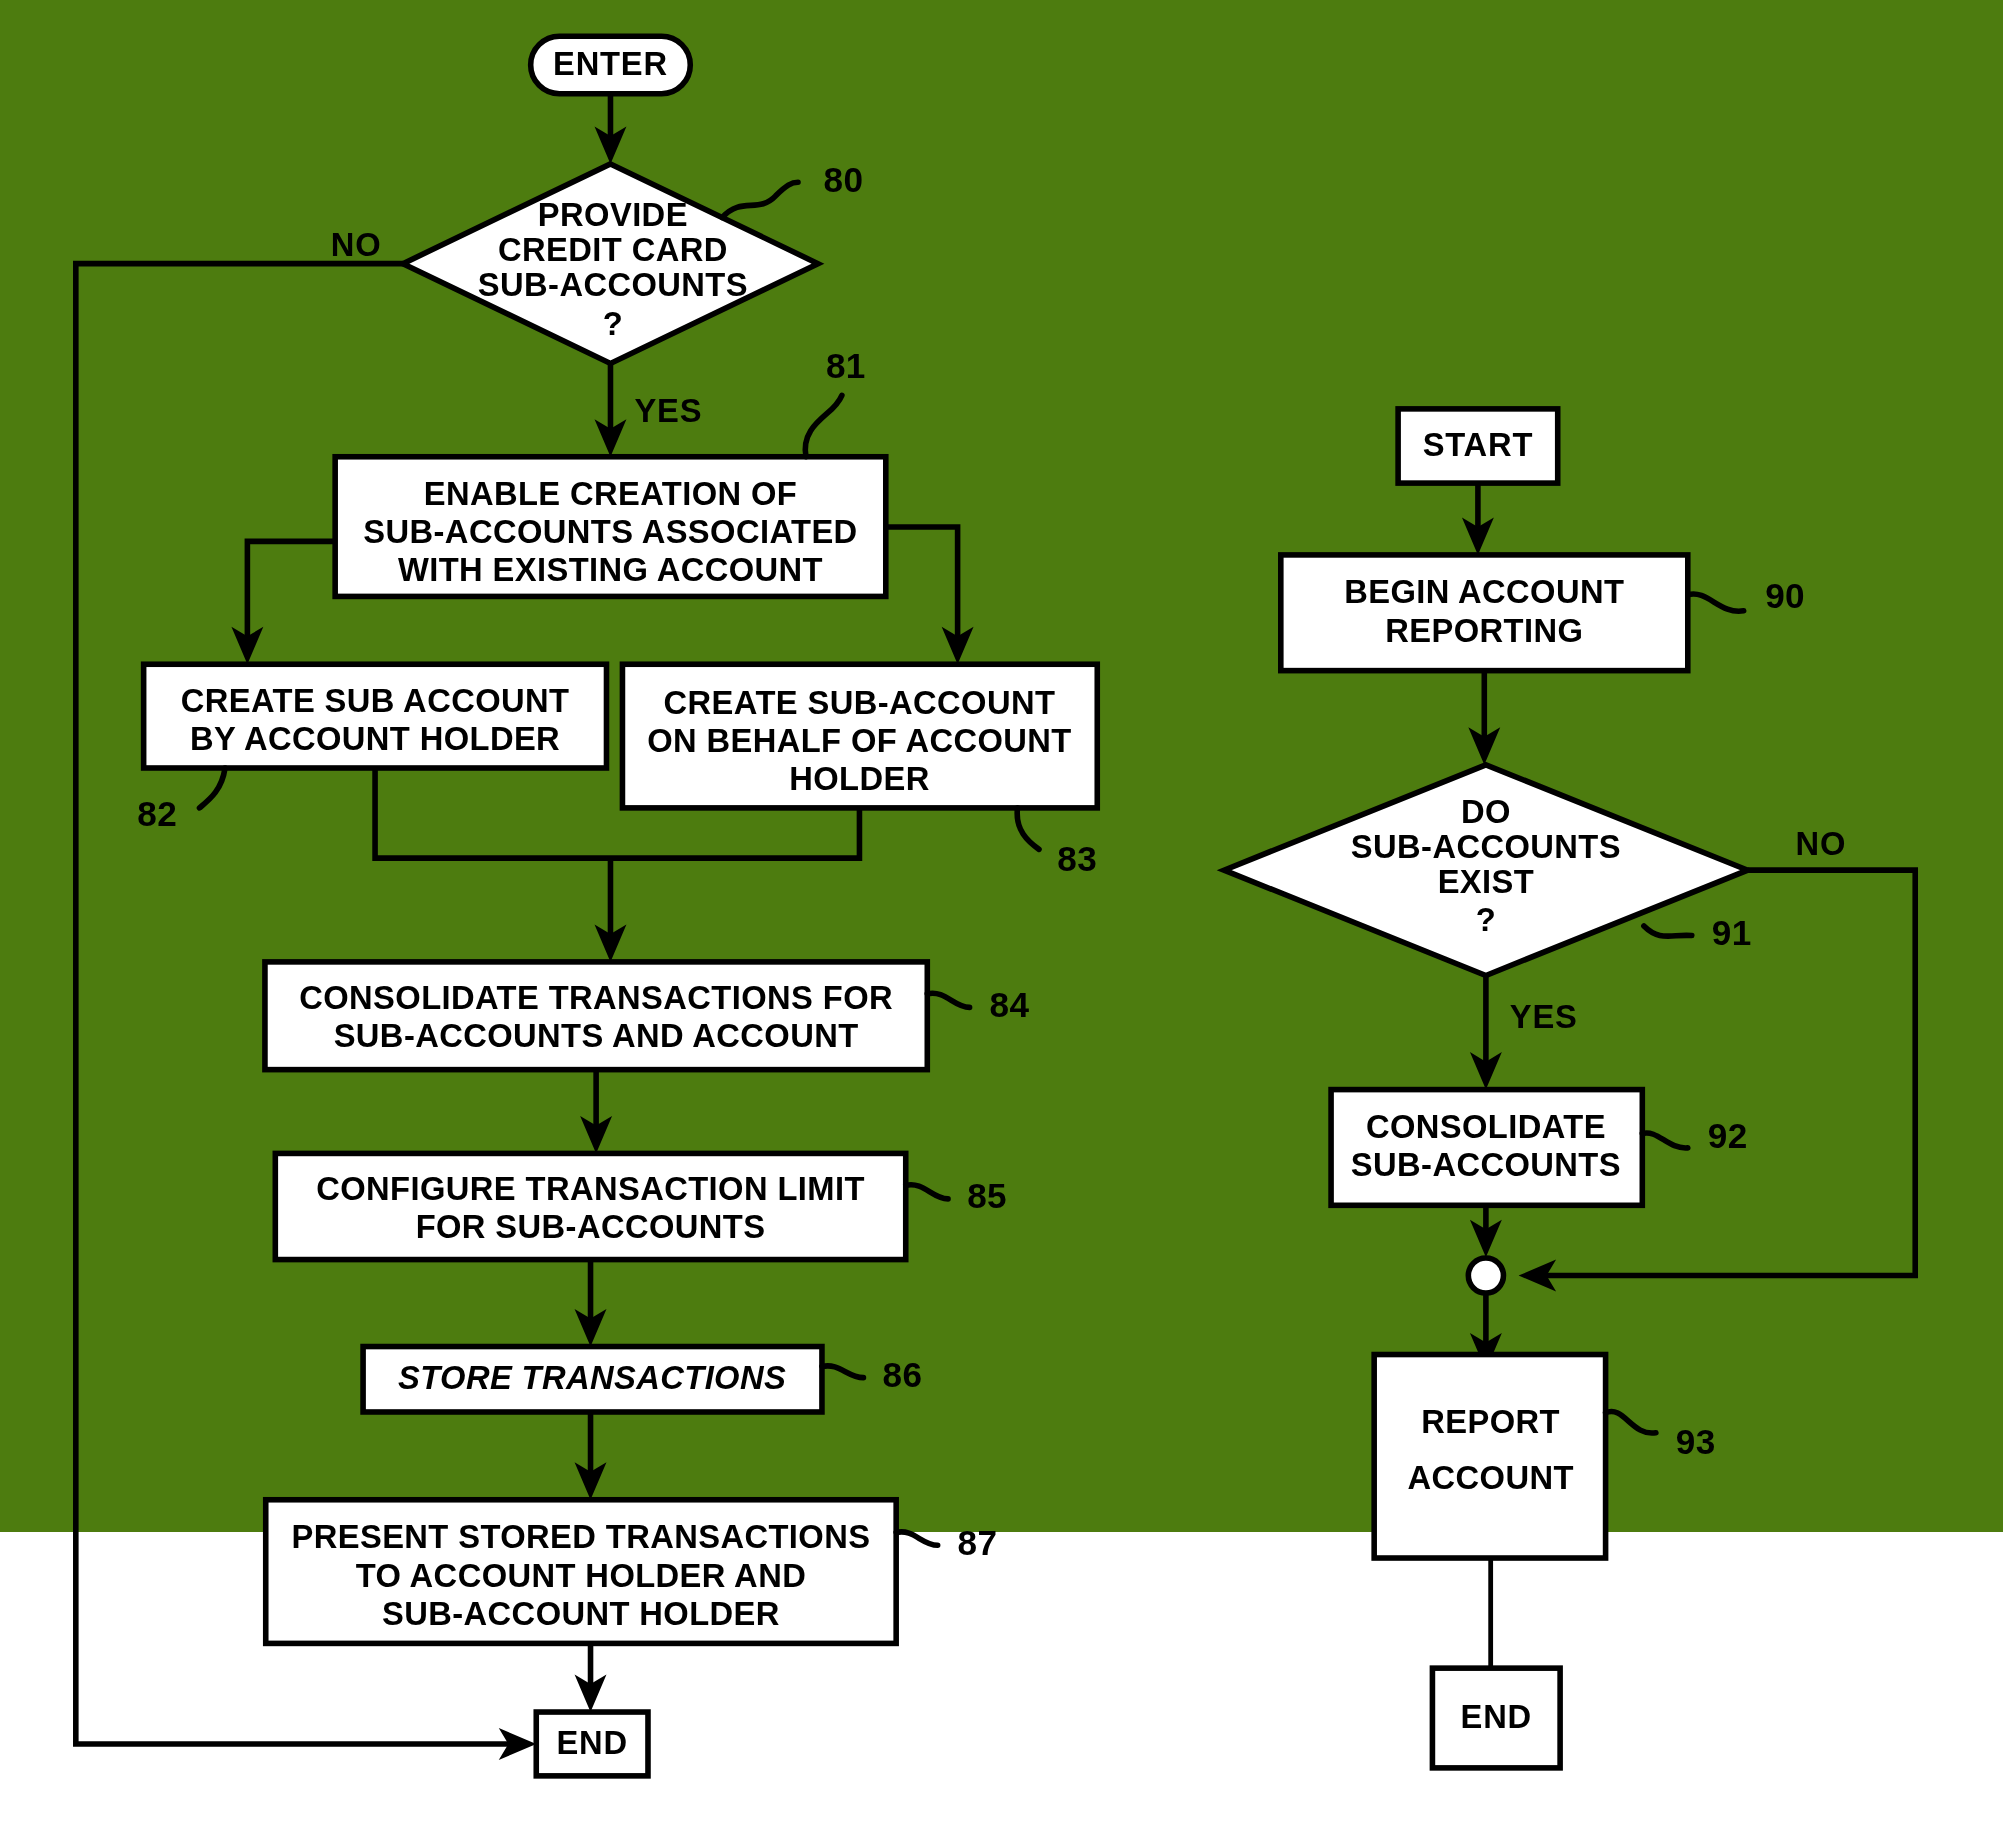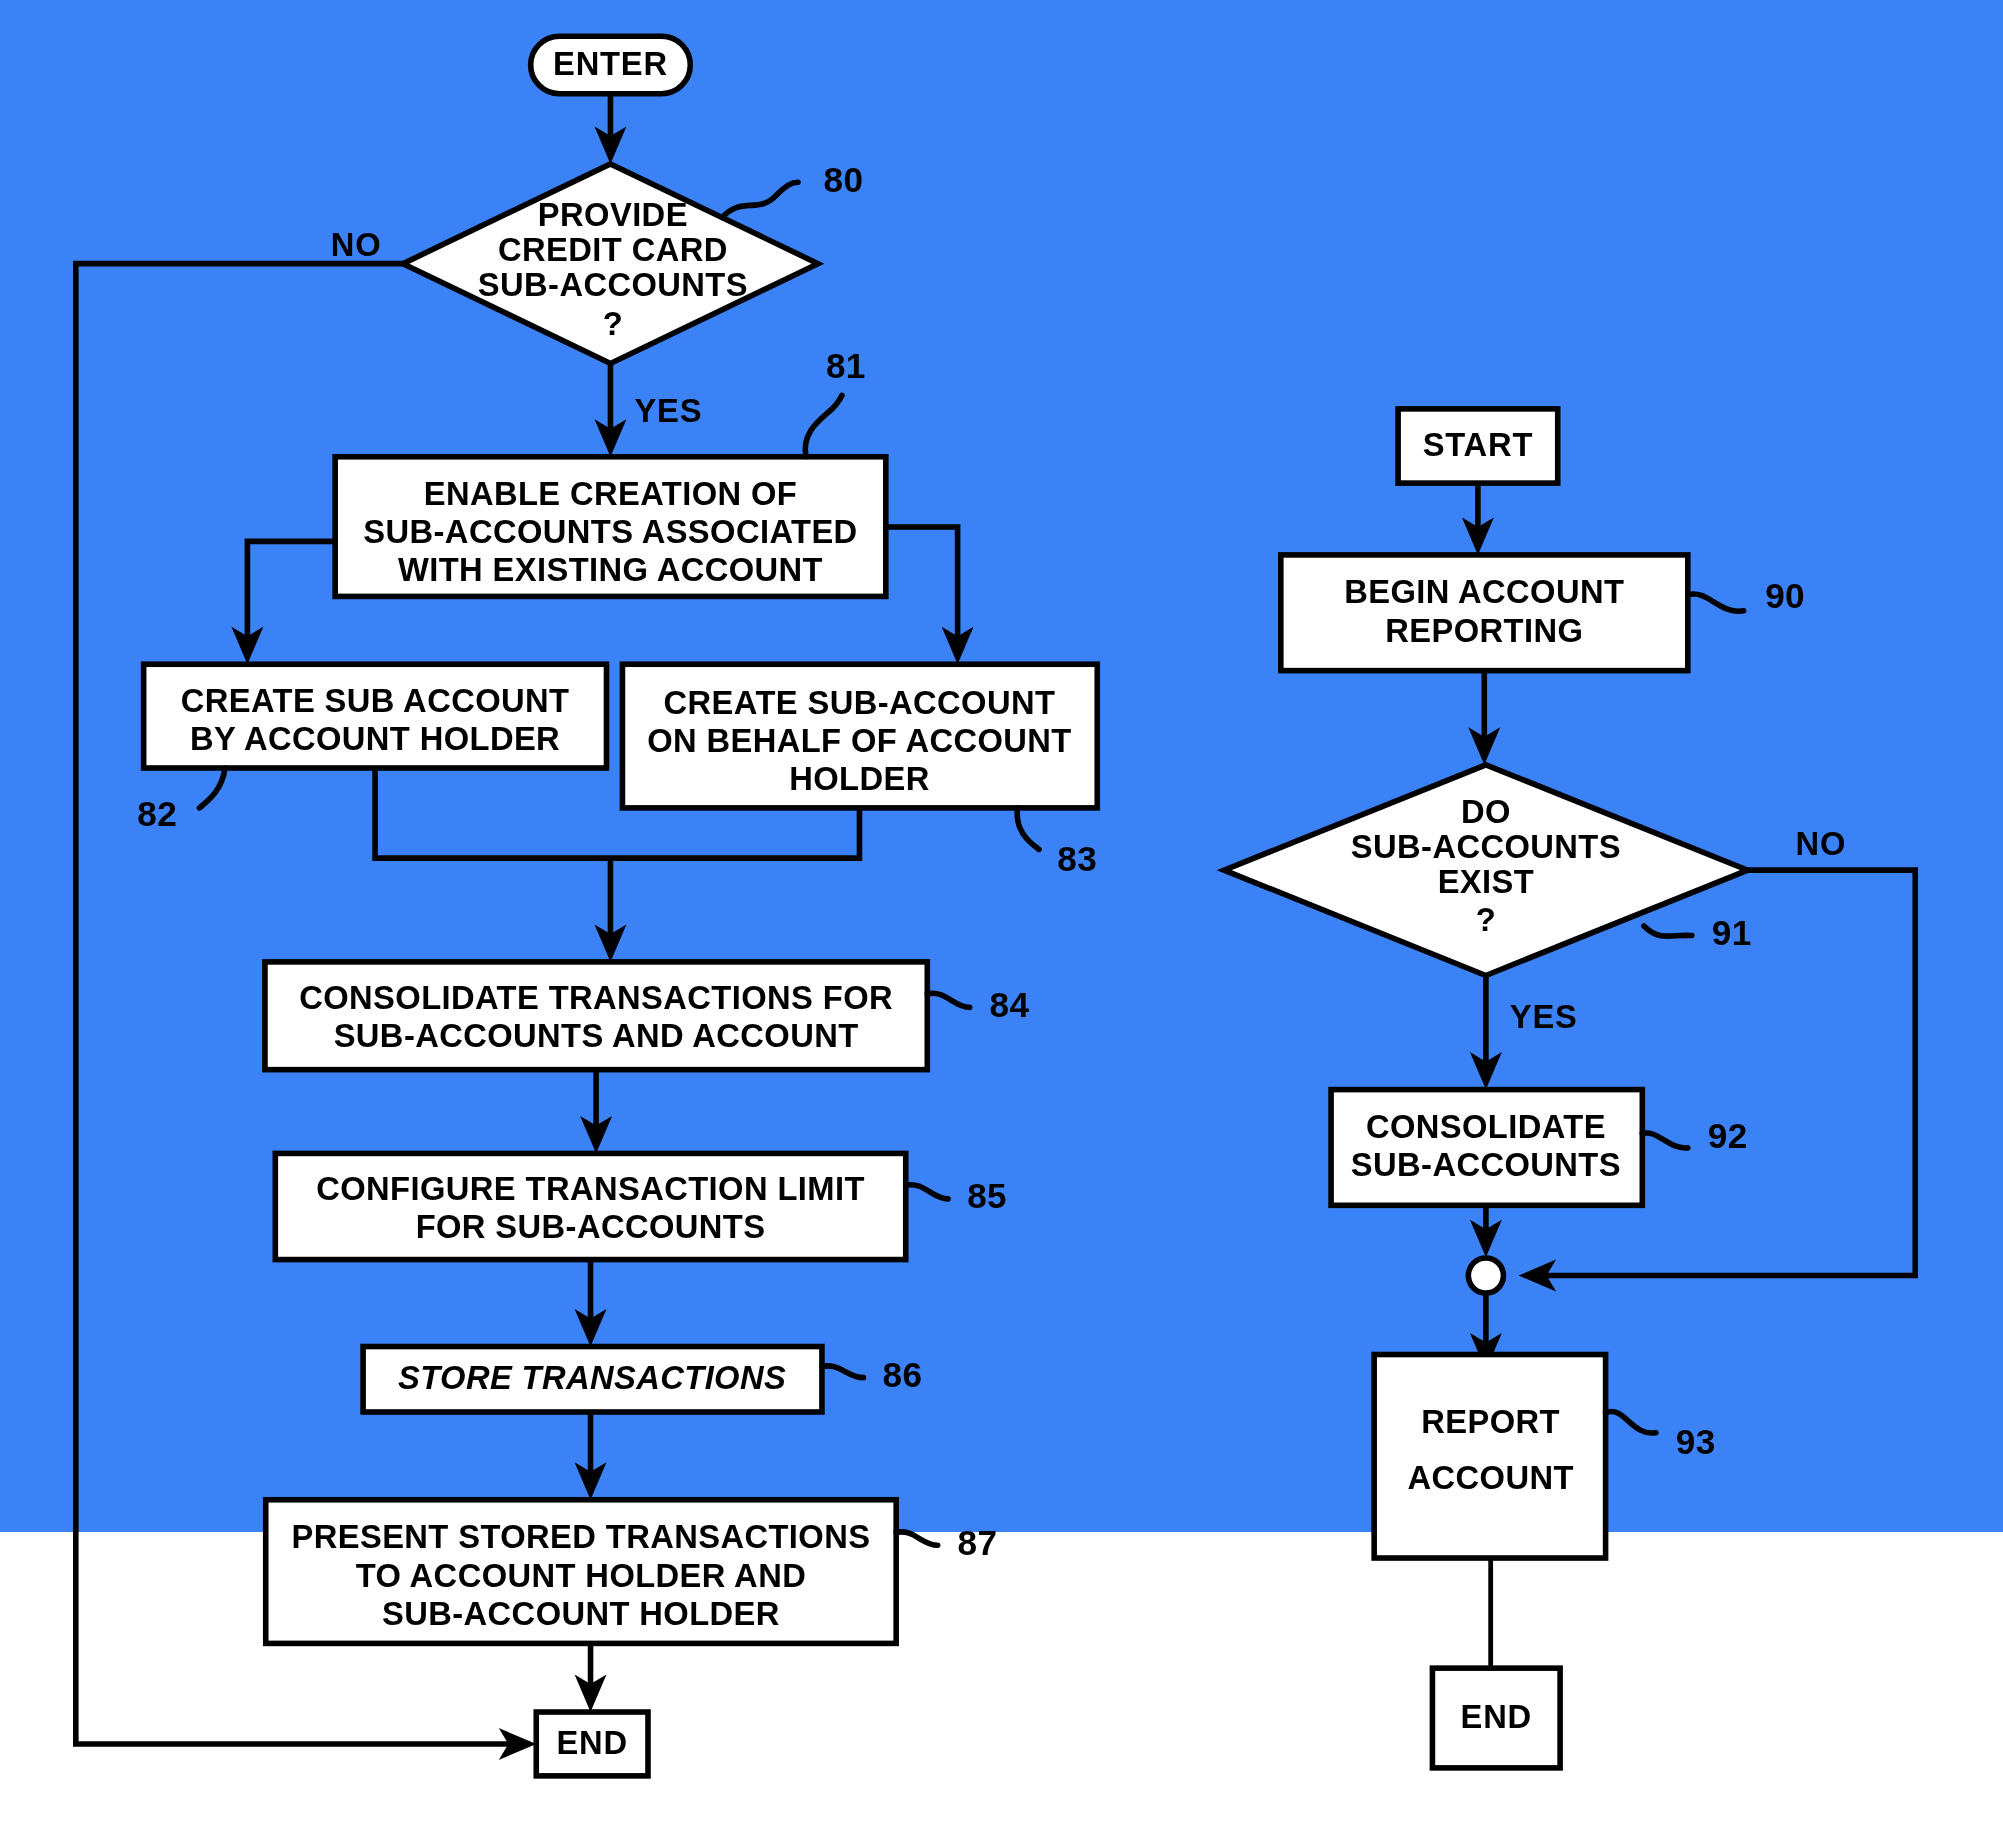--- a/index.html
+++ b/index.html
@@ -10,21 +10,21 @@
   body {
     width: 2003px;
     height: 1848px;
     font-family: "Liberation Sans", sans-serif;
     overflow: hidden;
   }
   #sheet {
     position: relative;
     width: 2003px;
     height: 1532px;
-    background: #3b82f6;
+    background: #4d7c0f;
   }
   svg#flow {
     position: absolute;
     top: 0;
     left: 0;
     width: 2003px;
     height: 1848px;
     display: block;
   }
   .node-shape {

